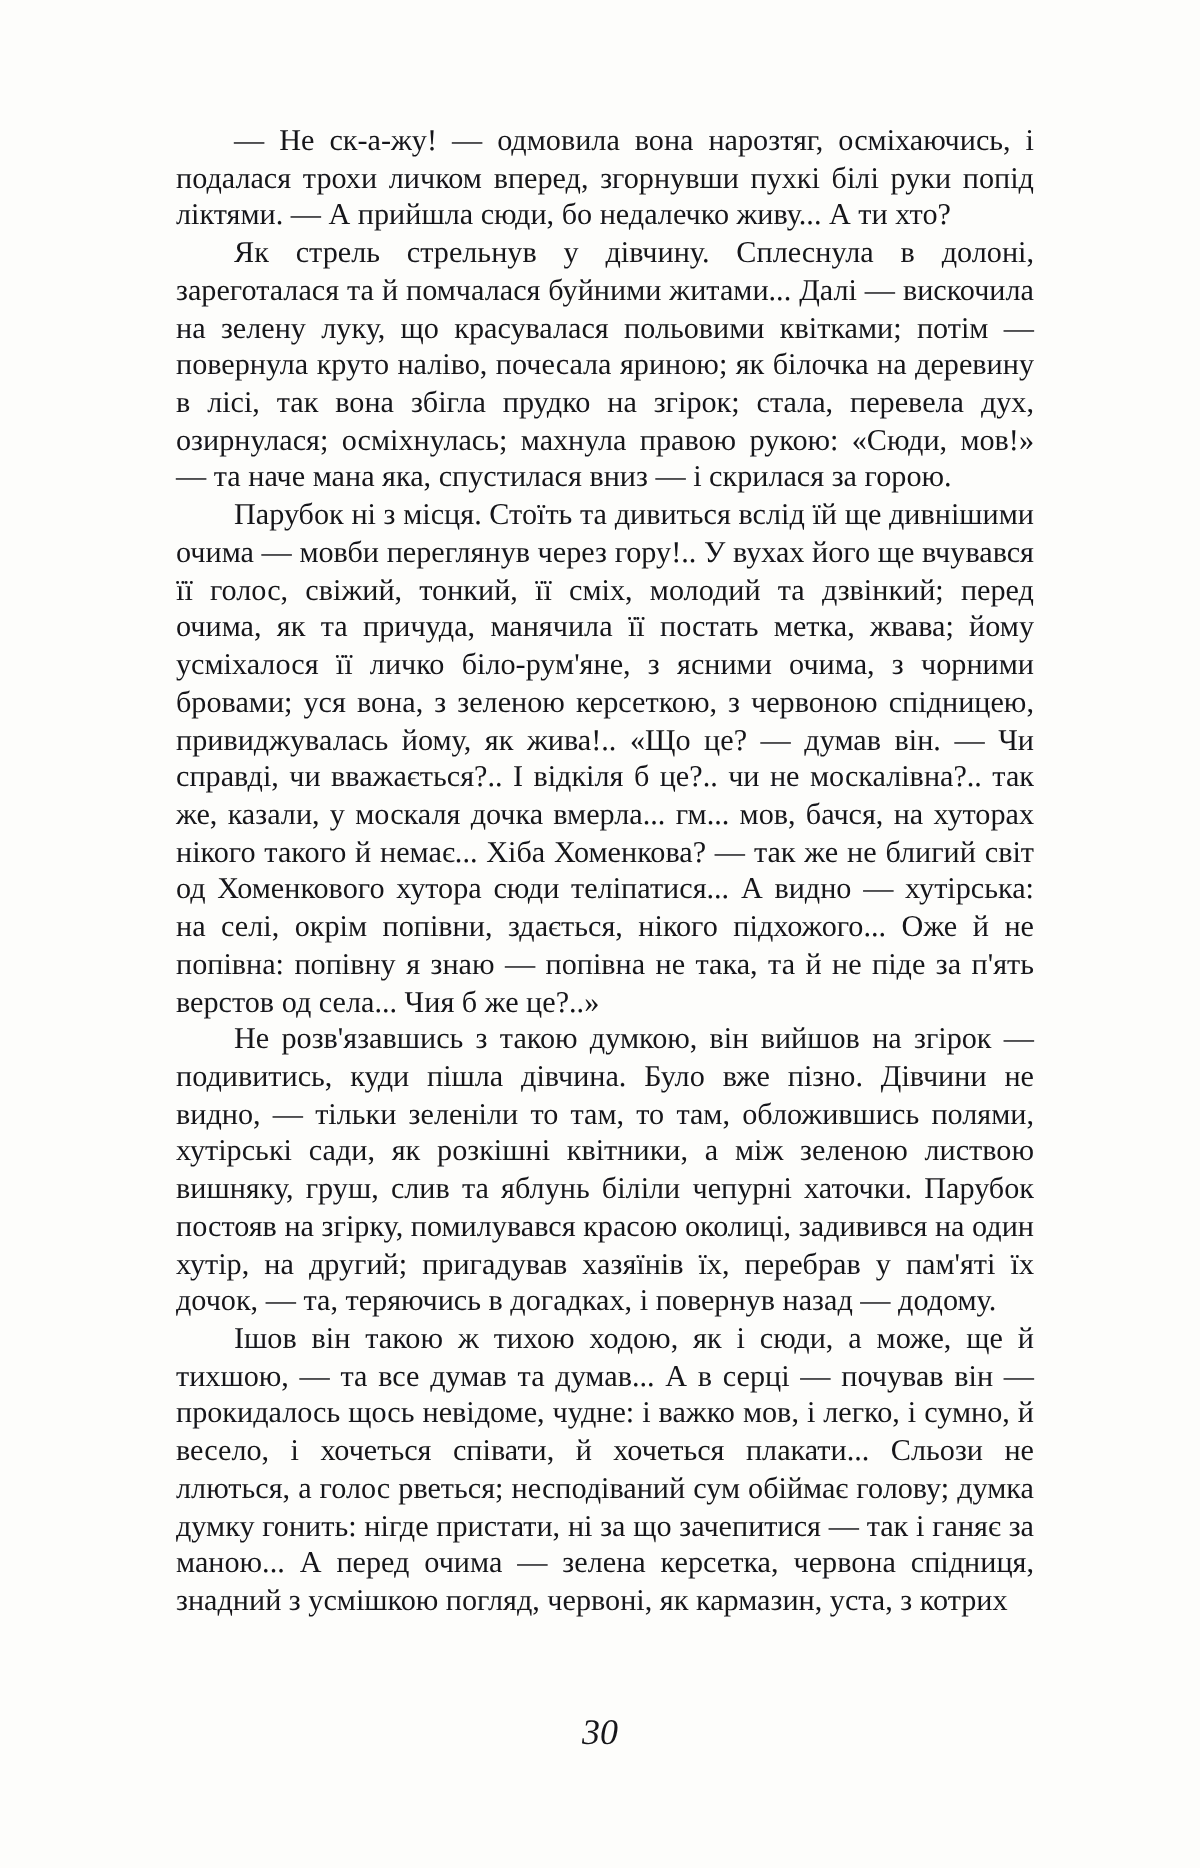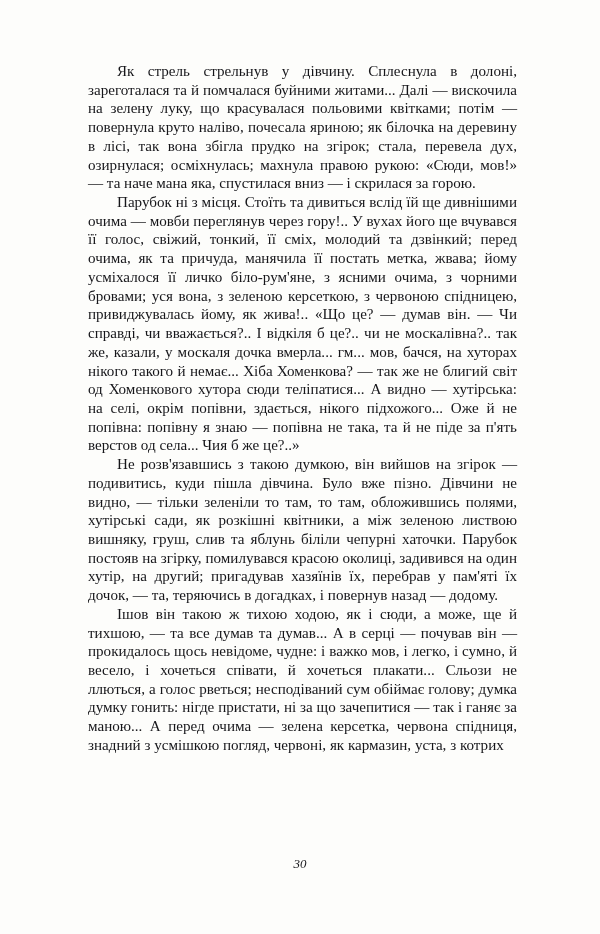--- a/index.html
+++ b/index.html
@@ -43,30 +43,31 @@
     font-family: Liberation Serif, serif;
   }
   #pagenum {
     position: absolute;
     left: 0;
     top: 856px;
     width: 600px;
     text-align: center;
     font-family: "Liberation Serif", "DejaVu Serif", serif;
     font-style: italic;
-    font-size: 13px;
+    font-size: 18px;
     color: #16161a;
   }
 </style>
 </head>
 <body>
 
 <div id="page" style="background: rgb(253, 253, 251);">
 
   <div id="textblock" style="color: rgb(22, 22, 26);">
+    <p>— Не ск-а-жу! — одмовила вона нарозтяг, осміхаючись, і подалася трохи личком вперед, згорнувши пухкі білі руки попід ліктями. — А прийшла сюди, бо недалечко живу... А ти хто?</p>
     <p>Як стрель стрельнув у дівчину. Сплеснула в долоні, зареготалася та й помчалася буйними житами... Далі — вискочила на зелену луку, що красувалася польовими квітками; потім — повернула круто наліво, почесала яриною; як білочка на деревину в лісі, так вона збігла прудко на згірок; стала, перевела дух, озирнулася; осміхнулась; махнула правою рукою: «Сюди, мов!» — та наче мана яка, спустилася вниз — і скрилася за горою.</p>
     <p>Парубок ні з місця. Стоїть та дивиться вслід їй ще дивнішими очима — мовби переглянув через гору!.. У вухах його ще вчувався її голос, свіжий, тонкий, її сміх, молодий та дзвінкий; перед очима, як та причуда, манячила її постать метка, жвава; йому усміхалося її личко біло-рум'яне, з ясними очима, з чорними бровами; уся вона, з зеленою керсеткою, з червоною спідницею, привиджувалась йому, як жива!.. «Що це? — думав він. — Чи справді, чи вважається?.. І відкіля б це?.. чи не москалівна?.. так же, казали, у москаля дочка вмерла... гм... мов, бачся, на хуторах нікого такого й немає... Хіба Хоменкова? — так же не блигий світ од Хоменкового хутора сюди теліпатися... А видно — хутірська: на селі, окрім попівни, здається, нікого підхожого... Оже й не попівна: попівну я знаю — попівна не така, та й не піде за п'ять верстов од села... Чия б же це?..»</p>
     <p>Не розв'язавшись з такою думкою, він вийшов на згірок — подивитись, куди пішла дівчина. Було вже пізно. Дівчини не видно, — тільки зеленіли то там, то там, обложившись полями, хутірські сади, як розкішні квітники, а між зеленою листвою вишняку, груш, слив та яблунь біліли чепурні хаточки. Парубок постояв на згірку, помилувався красою околиці, задивився на один хутір, на другий; пригадував хазяїнів їх, перебрав у пам'яті їх дочок, — та, теряючись в догадках, і повернув назад — додому.</p>
     <p class="last-para">Ішов він такою ж тихою ходою, як і сюди, а може, ще й тихшою, — та все думав та думав... А в серці — почував він — прокидалось щось невідоме, чудне: і важко мов, і легко, і сумно, й весело, і хочеться співати, й хочеться плакати... Сльози не ллються, а голос рветься; несподіваний сум обіймає голову; думка думку гонить: нігде пристати, ні за що зачепитися — так і ганяє за маною... А перед очима — зелена керсетка, червона спідниця, знадний з усмішкою погляд, червоні, як кармазин, уста, з котрих</p>
   </div>
 
   <div id="pagenum">30</div>
 
 </div>
 

